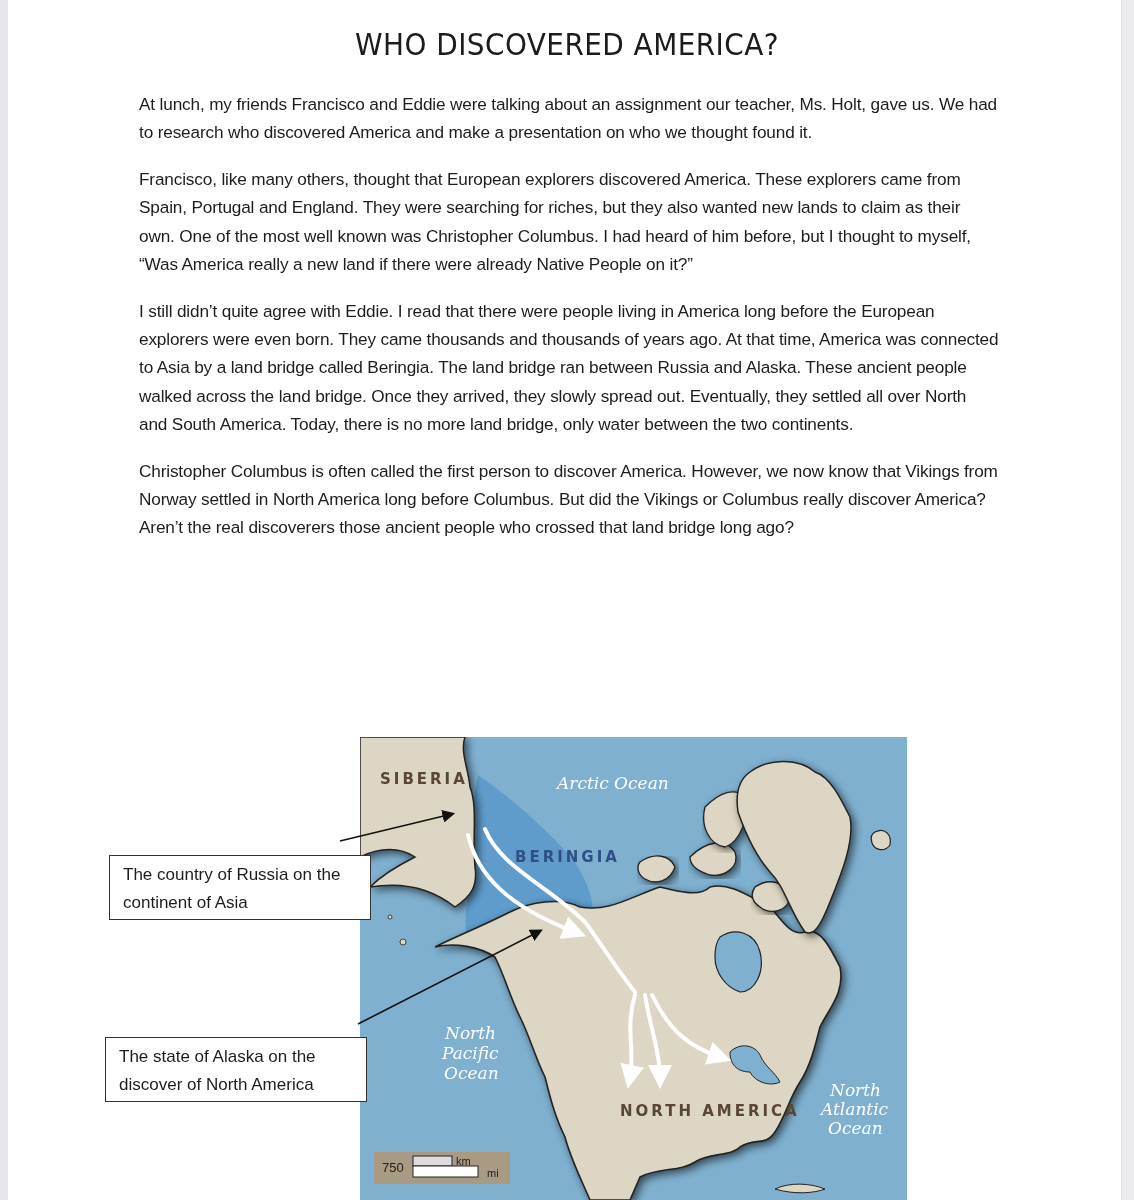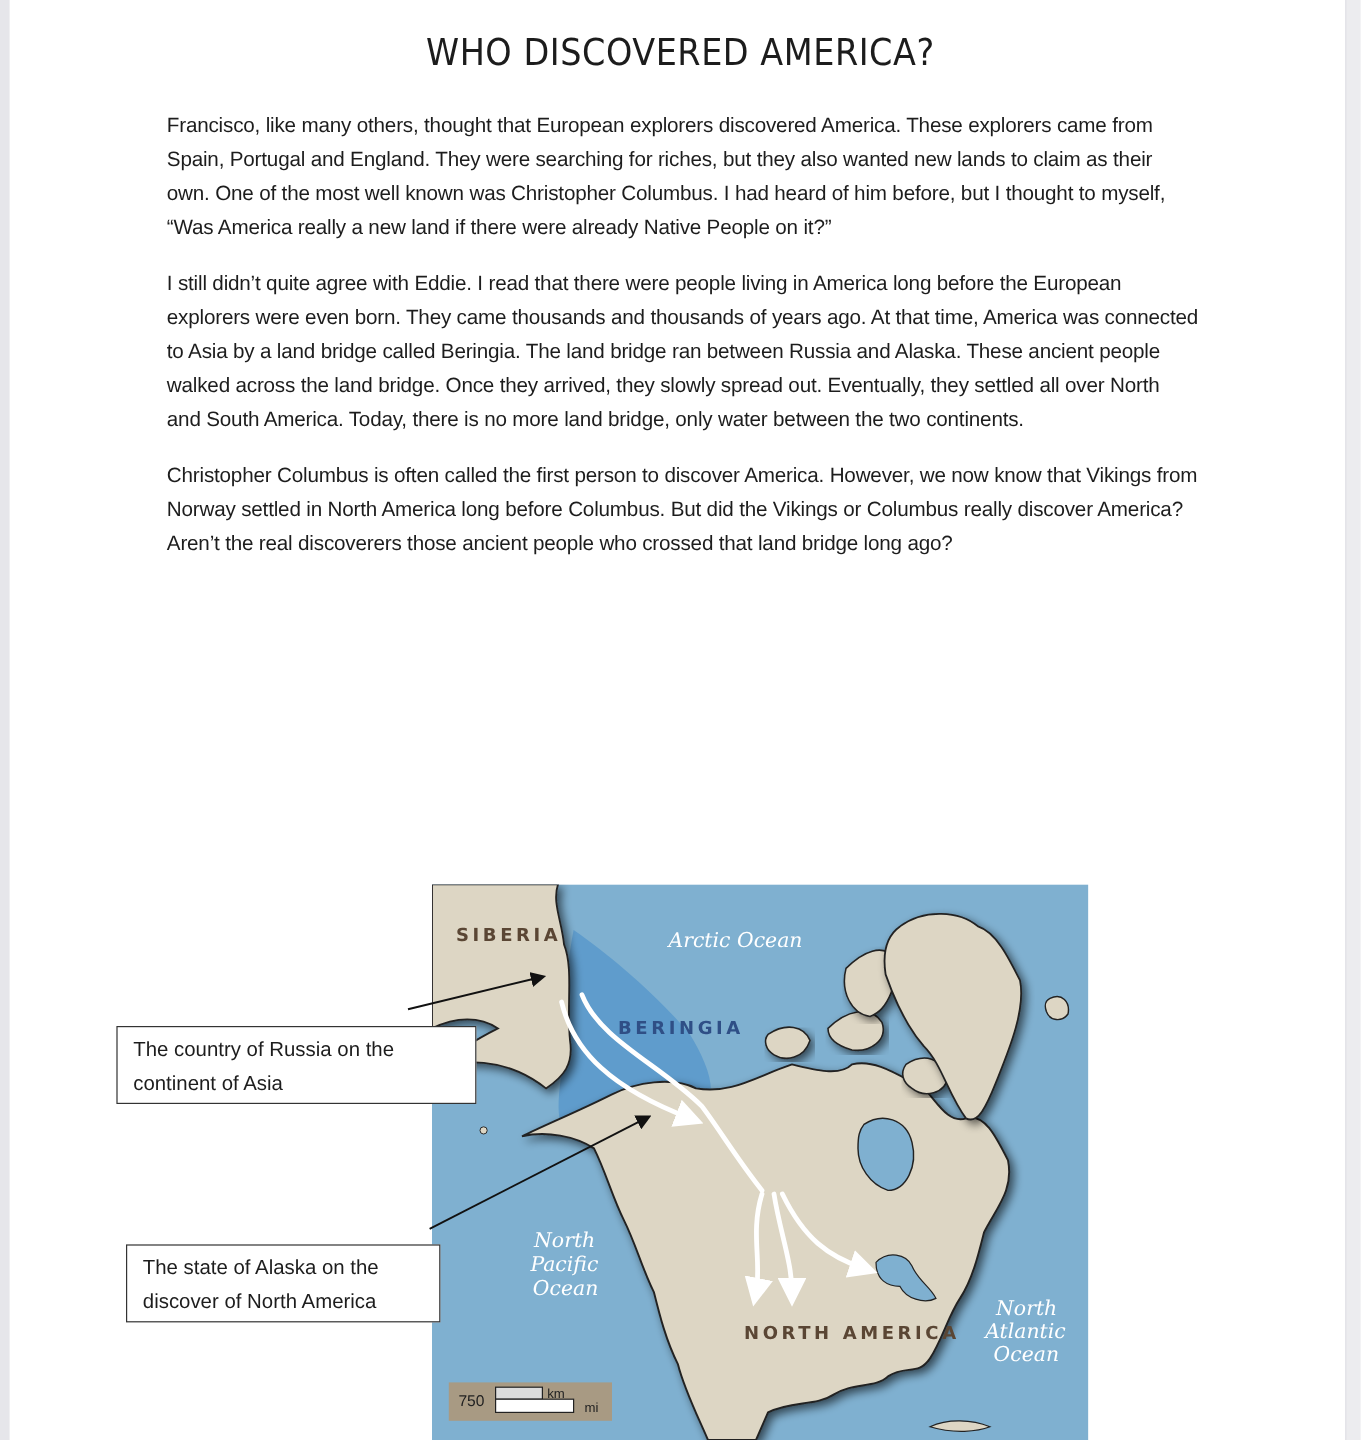--- a/index.html
+++ b/index.html
@@ -20,38 +20,39 @@
   .body-text { position: absolute; left: 139px; width: 860px; top: 90px; }
   .para {
     font-family: "Liberation Sans", sans-serif; font-size: 17.2px; line-height: 28.3px;
     margin: 0 0 18.5px 0; color: #1d1d1d; letter-spacing: -0.15px;
   }
   .callout {
     position: absolute; border: 1.5px solid #333; background: #fff;
     font-family: "Liberation Sans", sans-serif; font-size: 17px; line-height: 28px;
     color: #1d1d1d; padding: 5px 12px 0 13px; box-sizing: border-box;
   }
-  .callout-russia { left: 97px; top: 855px; width: 300px; height: 65px; }
+  .callout-russia { left: 109px; top: 855px; width: 262px; height: 65px; }
   .callout-alaska { left: 105px; top: 1037px; width: 262px; height: 65px; }
   .map { position: absolute; left: 360px; top: 737px; width: 547px; height: 335px; }
   .map svg { display: block; }
   .leader { position: absolute; left: 0; top: 0; pointer-events: none; }
   .lbl-land { font-family: "DejaVu Sans", sans-serif; font-weight: bold; fill: #5a4634; letter-spacing: 3px; }
   .lbl-bering { font-family: "DejaVu Sans", sans-serif; font-weight: bold; fill: #2f4f86; letter-spacing: 3px; }
   .lbl-ocean { font-family: "DejaVu Serif", serif; font-style: italic; fill: #ffffff; }
 </style>
 </head>
 <body>
 
 <div class="edge-left"></div>
 <div class="edge-right"></div>
 
 <h1 class="title">WHO DISCOVERED AMERICA?</h1>
 
 <div class="body-text">
+  <p class="para">At lunch, my friends Francisco and Eddie were talking about an assignment our teacher, Ms. Holt, gave us. We had to research who discovered America and make a presentation on who we thought found it.</p>
   <p class="para">Francisco, like many others, thought that European explorers discovered America. These explorers came from Spain, Portugal and England. They were searching for riches, but they also wanted new lands to claim as their own. One of the most well known was Christopher Columbus. I had heard of him before, but I thought to myself, “Was America really a new land if there were already Native People on it?”</p>
   <p class="para">I still didn’t quite agree with Eddie. I read that there were people living in America long before the European explorers were even born. They came thousands and thousands of years ago. At that time, America was connected to Asia by a land bridge called Beringia. The land bridge ran between Russia and Alaska. These ancient people walked across the land bridge. Once they arrived, they slowly spread out. Eventually, they settled all over North and South America. Today, there is no more land bridge, only water between the two continents.</p>
   <p class="para">Christopher Columbus is often called the first person to discover America. However, we now know that Vikings from Norway settled in North America long before Columbus. But did the Vikings or Columbus really discover America? Aren’t the real discoverers those ancient people who crossed that land bridge long ago?</p>
 </div>
 
 <div class="map">
   <svg width="547" height="463" viewBox="0 0 547 463">
     <defs>
       <filter id="shadow" x="-10%" y="-10%" width="120%" height="120%">
         <feGaussianBlur in="SourceAlpha" stdDeviation="4"></feGaussianBlur>

